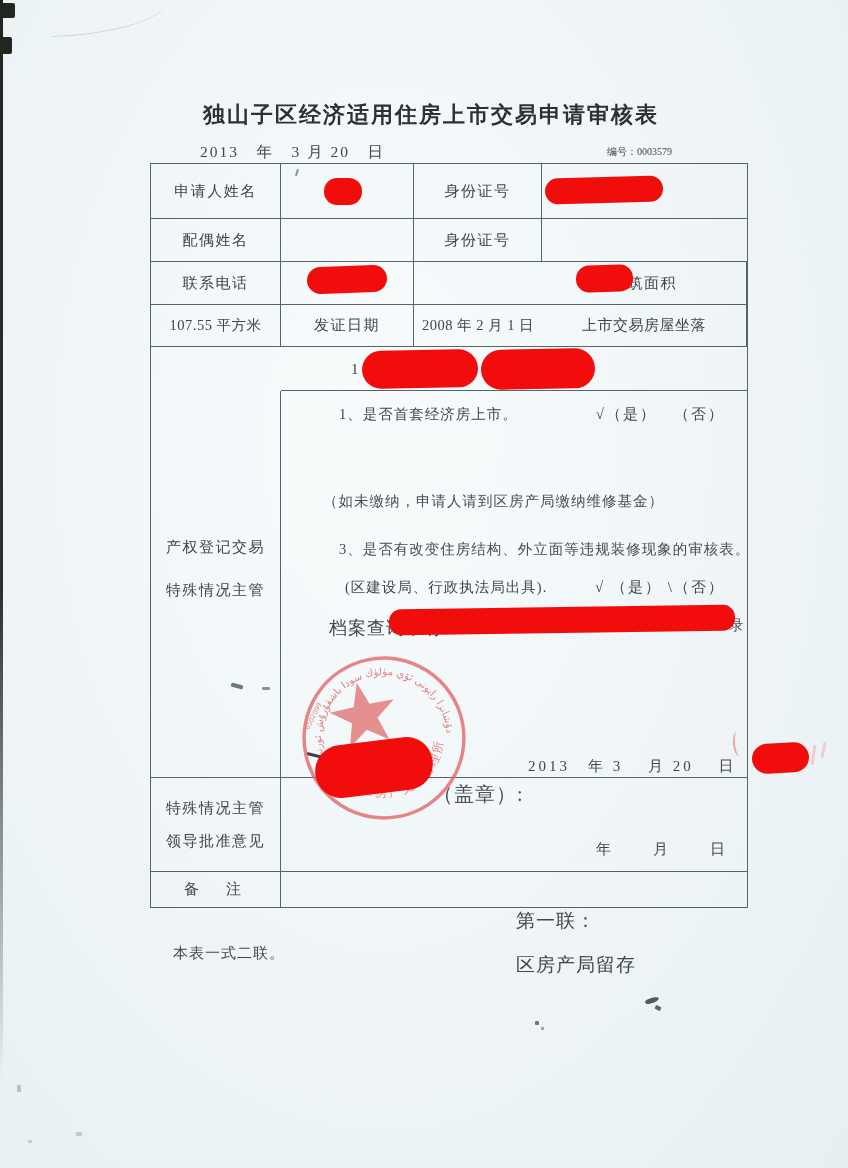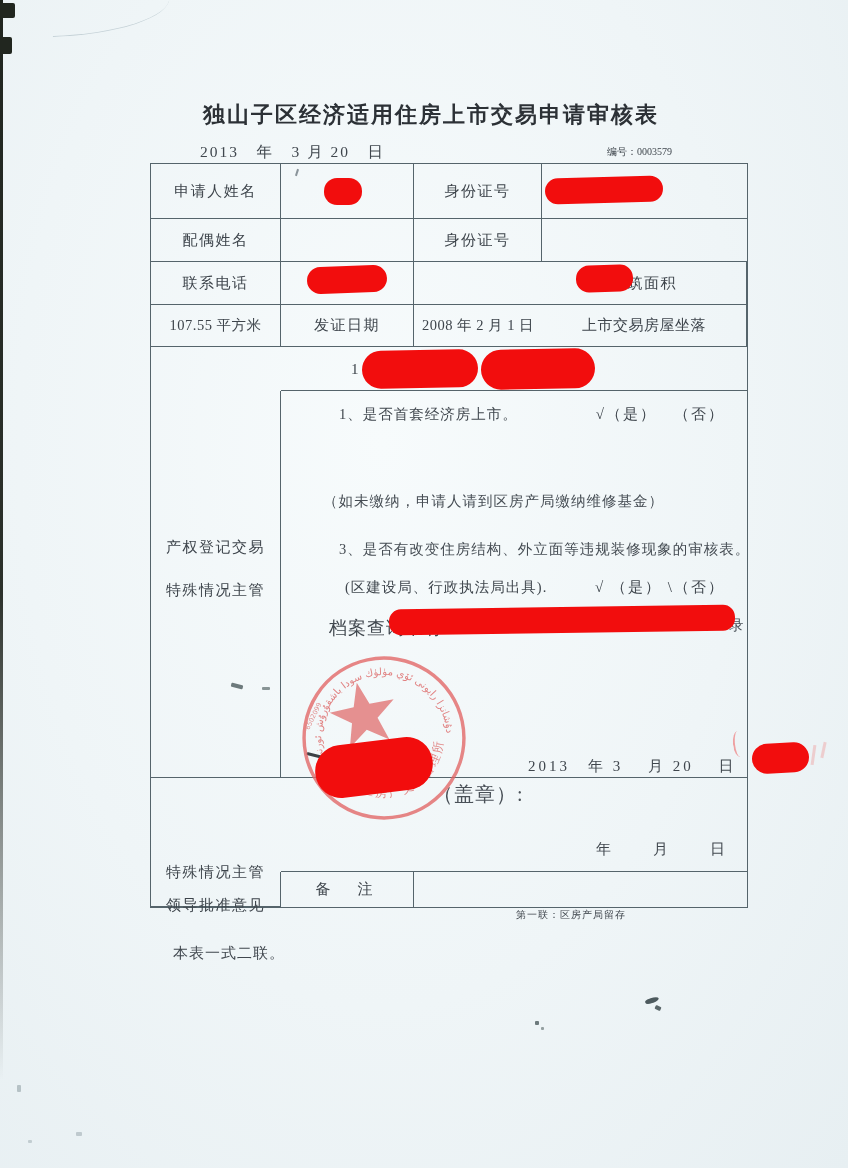--- a/index.html
+++ b/index.html
@@ -50,21 +50,21 @@
     font-size:14.5px;letter-spacing:1px;color:#40474e;white-space:nowrap;align-items:flex-end;}
   .chk-mark{font-size:15px;letter-spacing:2px;}
   .note-line{position:absolute;left:42px;font-size:14.5px;letter-spacing:1px;color:#454c53;white-space:nowrap;}
   .archive-line{position:absolute;left:14px;top:225px;font-size:18px;letter-spacing:1px;color:#40474e;margin-left:34px;}
   .archive-suffix{position:absolute;right:2px;top:225px;font-size:14.5px;color:#4a5158;}
   .seal-label{position:absolute;left:152px;top:390px;font-size:20px;color:#4a5158;letter-spacing:1px;}
   .review-date{position:absolute;left:247px;top:366px;font-size:15px;letter-spacing:3px;color:#3f464d;white-space:nowrap;}
   .special-date{position:absolute;right:18px;bottom:12px;font-size:15px;letter-spacing:4px;color:#40474e;}
   
   .footer-left{position:absolute;left:173px;top:908px;font-size:15px;letter-spacing:1px;color:#40474e;margin-top:36px;}
-  .footer-right{position:absolute;left:516px;top:908px;font-size:10px;letter-spacing:1px;color:#40474e;display:flex;}
+  .footer-right{position:absolute;left:516px;top:908px;font-size:19px;letter-spacing:1px;color:#40474e;display:flex;gap:18px;flex-direction:column;}
   
   .redact{position:absolute;background:var(--red);z-index:6;}
   
   .stamp{position:absolute;left:298px;top:650px;width:172px;height:176px;z-index:5;
     transform:rotate(-12deg);opacity:.92;}
   .sig-stroke{position:absolute;left:306px;top:757px;width:42px;height:2.5px;background:#3c4146;
     transform:rotate(14deg);border-radius:2px;z-index:4;}
   
   .pink-mark{position:absolute;background:#f0a0a0;opacity:.45;z-index:5;}
   .red-paren{position:absolute;left:733px;top:731px;width:10px;height:26px;
@@ -130,28 +130,28 @@
       <div class="chk-line" style="left:64px;top:187px;">
         <span>(区建设局、行政执法局出具).</span>
         <span class="chk-mark">√ （是） \（否）</span>
       </div>
       <div class="archive-line">档案查询中有</div>
       <div class="archive-suffix">录</div>
       <div class="seal-label">（盖章）:</div>
       <div class="review-date">2013　年 3 　月 20 　日</div>
     </div>
 
-    <div class="cell lastcol span3 content">
-      <div class="special-date">年　　月　　日</div>
-    </div>
     <div class="cell">
       <div class="twoLine" style="gap:14px;">
         <span>特殊情况主管</span>
         <span>领导批准意见</span>
       </div>
+    </div>
+    <div class="cell lastcol span3 content">
+      <div class="special-date">年　　月　　日</div>
     </div>
 
     <div class="cell lastrow" style="letter-spacing:6px;">备　注</div>
     <div class="cell lastcol lastrow span3"></div>
   </div>
 
   <div class="footer-left">本表一式二联。</div>
   <div class="footer-right">
     <span>第一联：</span>
     <span>区房产局留存</span>

